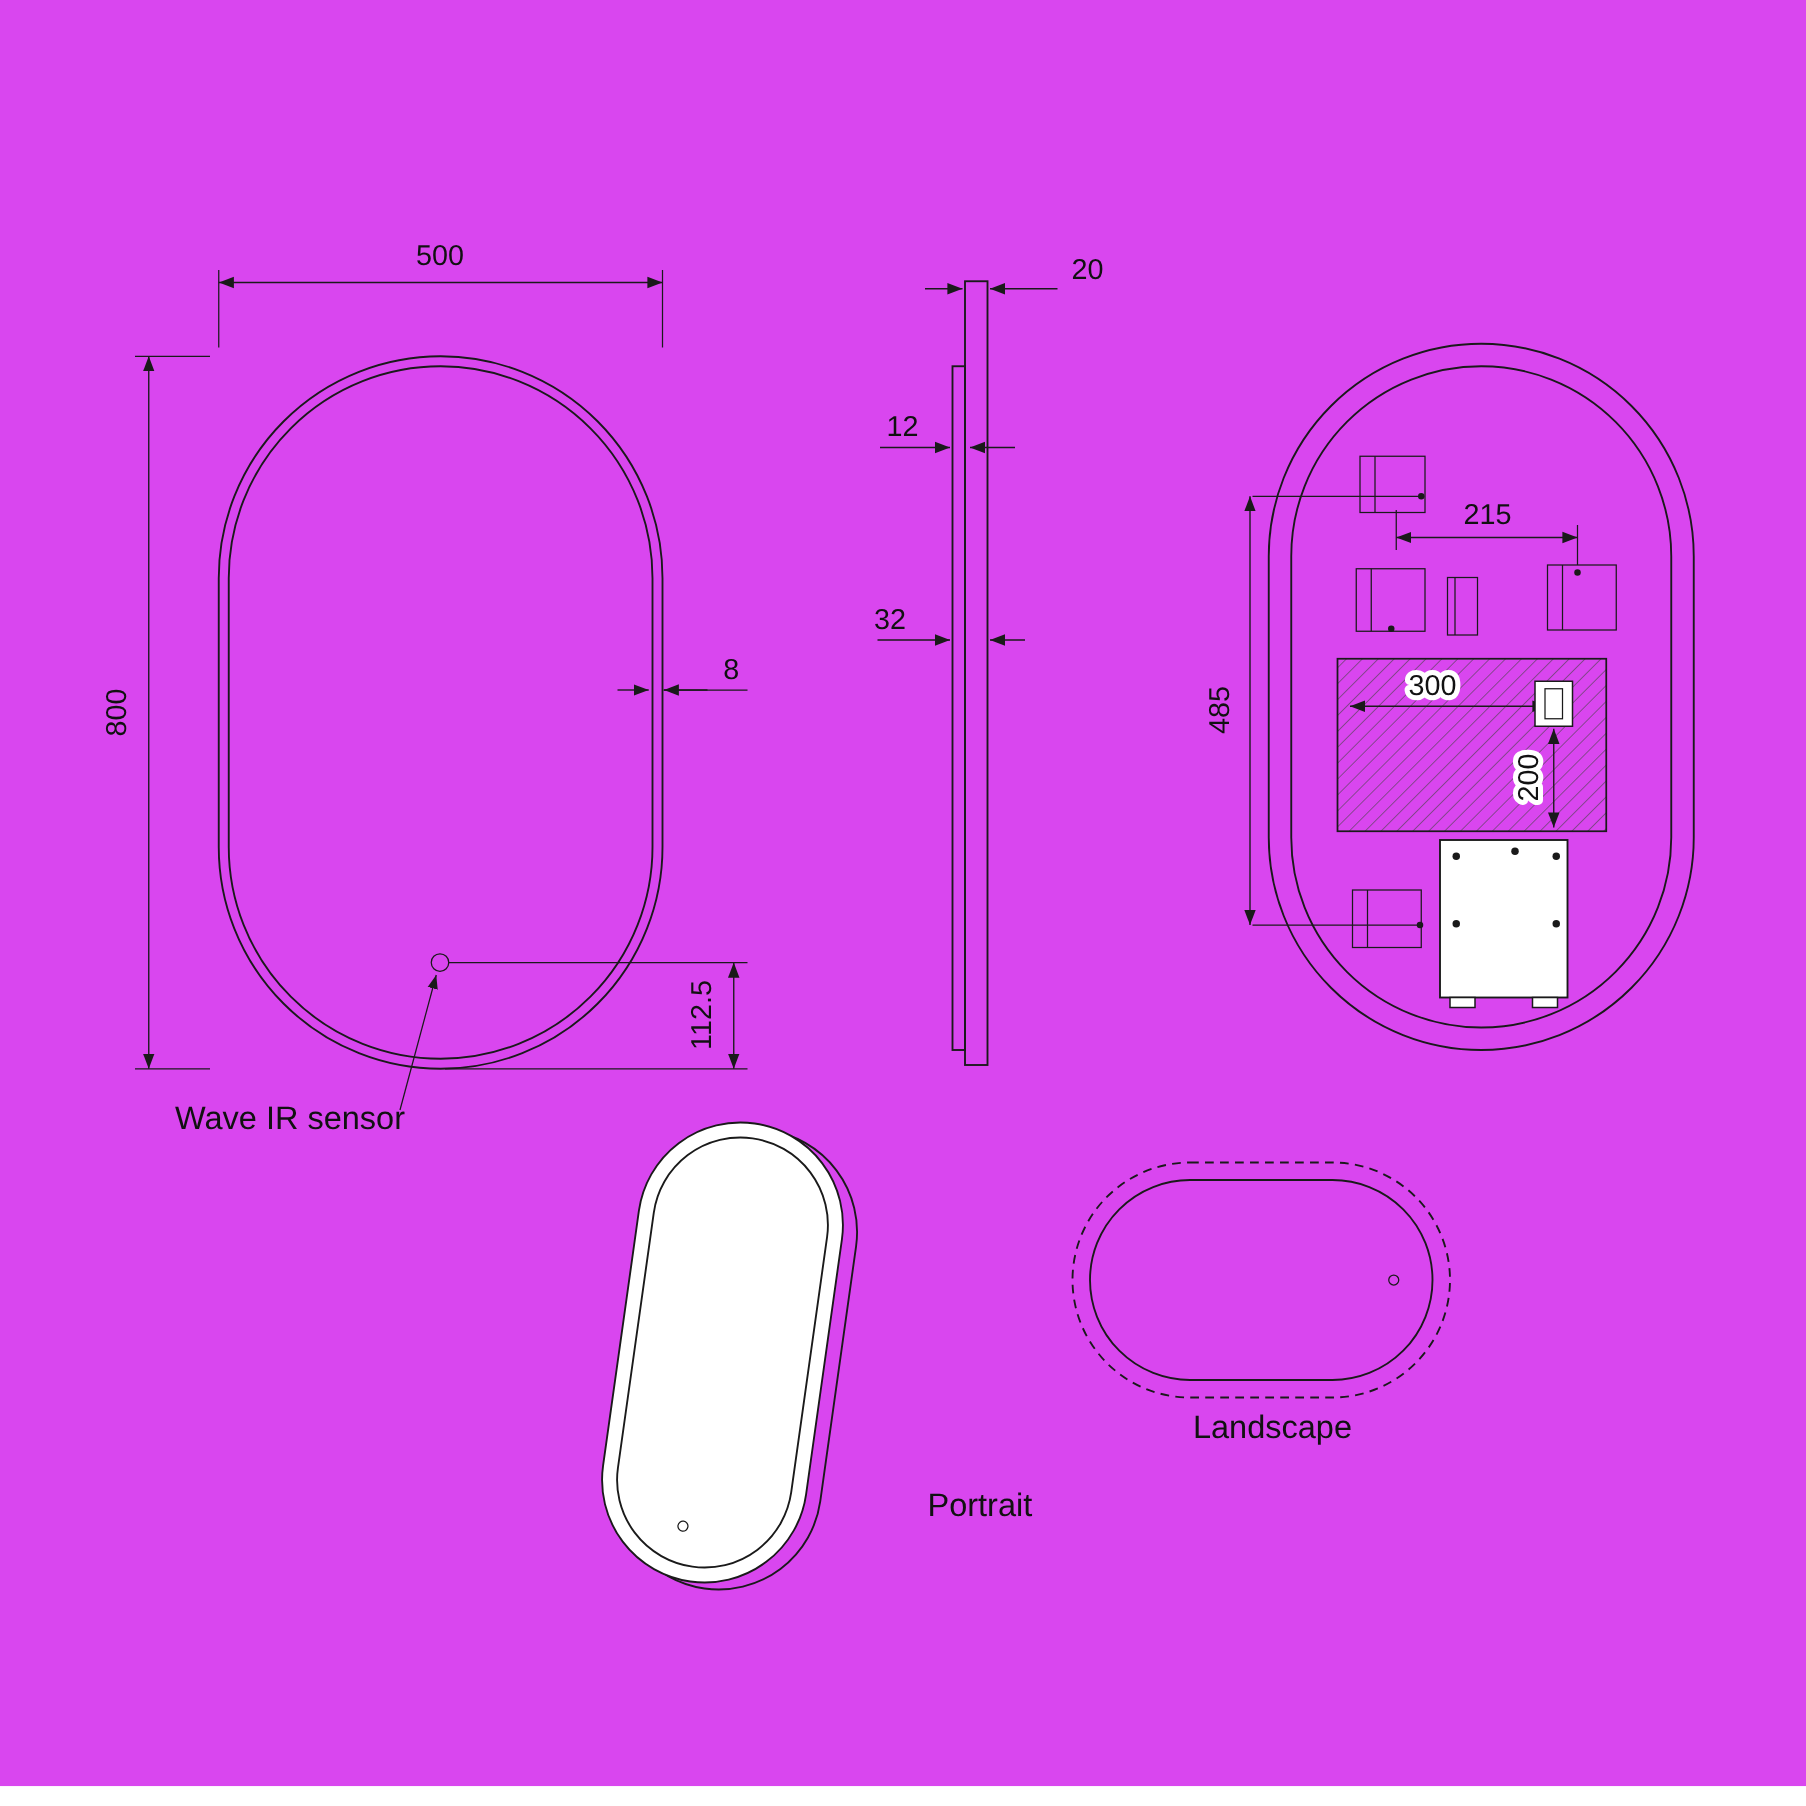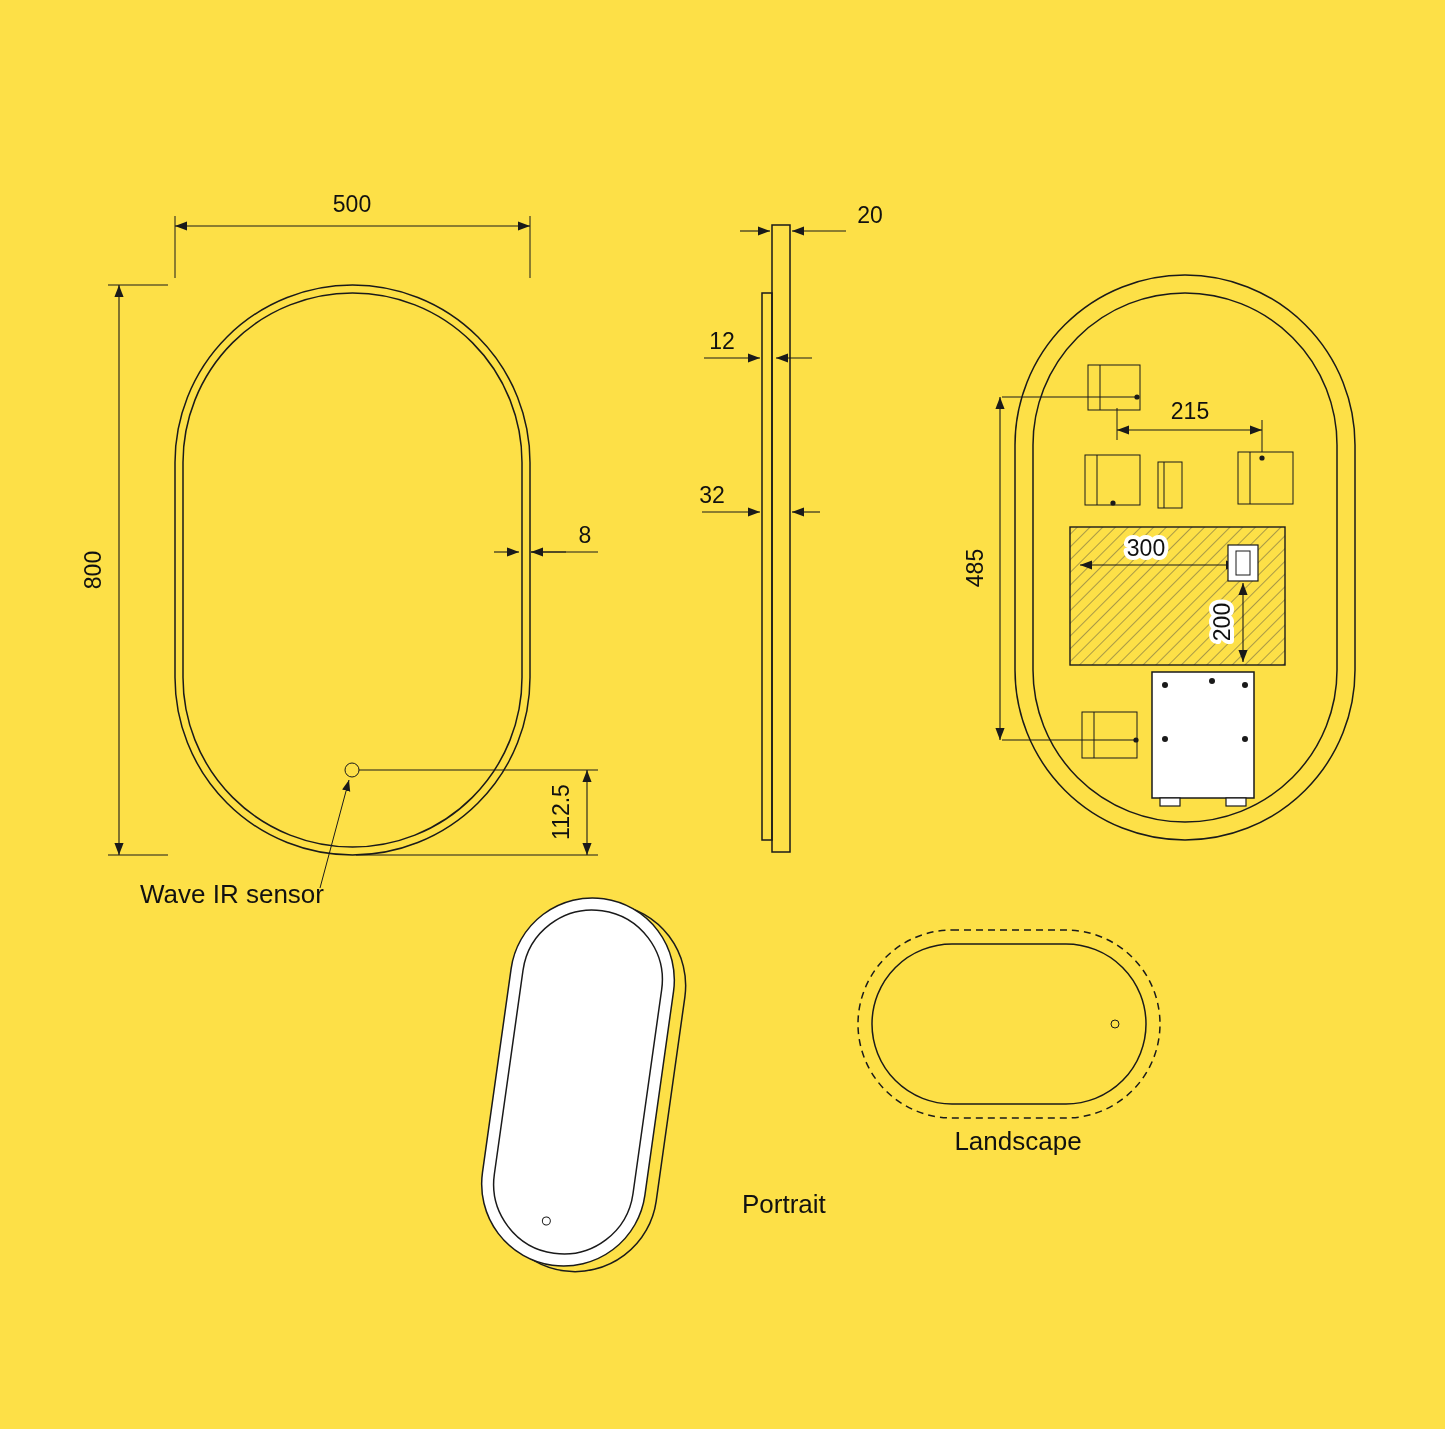--- a/index.html
+++ b/index.html
@@ -1,20 +1,20 @@
 <!DOCTYPE html>
 <html><head>
 <meta charset="utf-8">
 <style>
   html, body { margin: 0; padding: 0; background: #ffffff; }
   .canvas {
     position: relative;
     width: 1445px;
     height: 1429px;
-    background: #fde047;
+    background: #d946ef;
     font-family: "Liberation Sans", sans-serif;
   }
   svg { position: absolute; left: 0; top: 0; }
   .obj  { fill: none; stroke: #1a1a1a; stroke-width: 1.5; }
   .thin { fill: none; stroke: #1a1a1a; stroke-width: 1; }
   .dim  { fill: none; stroke: #1a1a1a; stroke-width: 1.1; }
   .dot  { fill: #1a1a1a; stroke: none; }
   text.dimtxt {
     font-family: "Liberation Sans", sans-serif;
     font-size: 23px;

